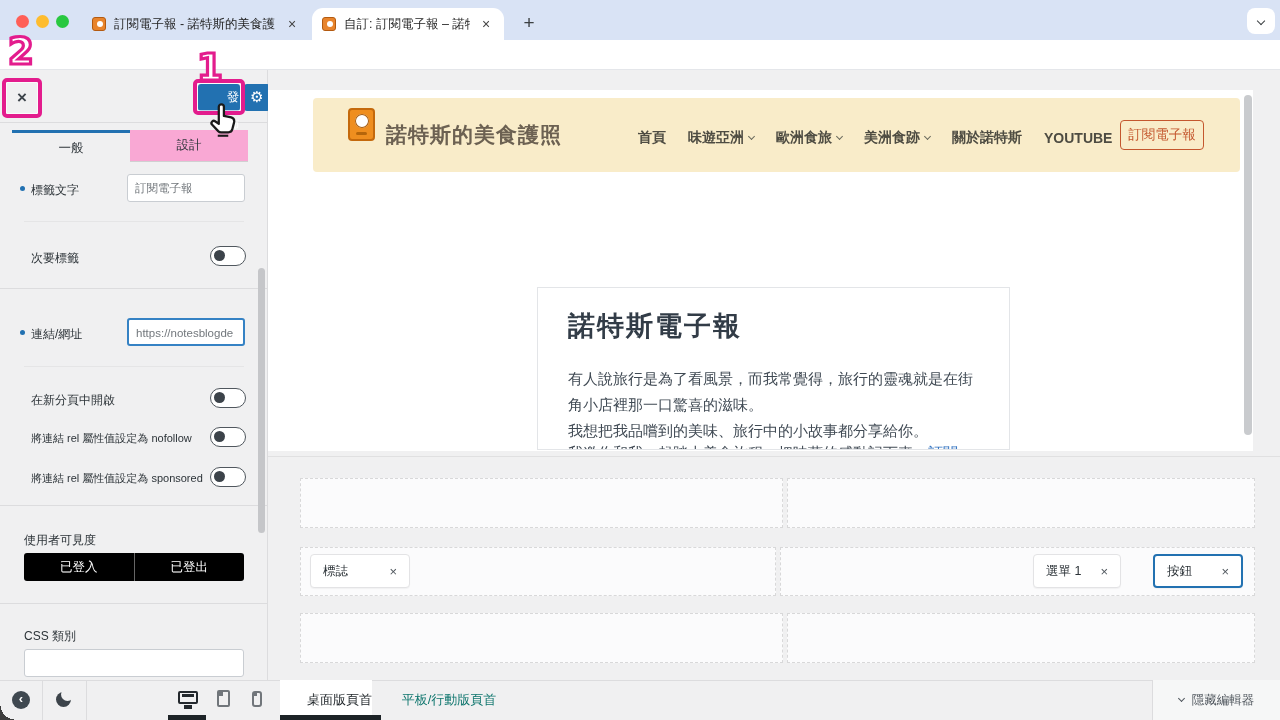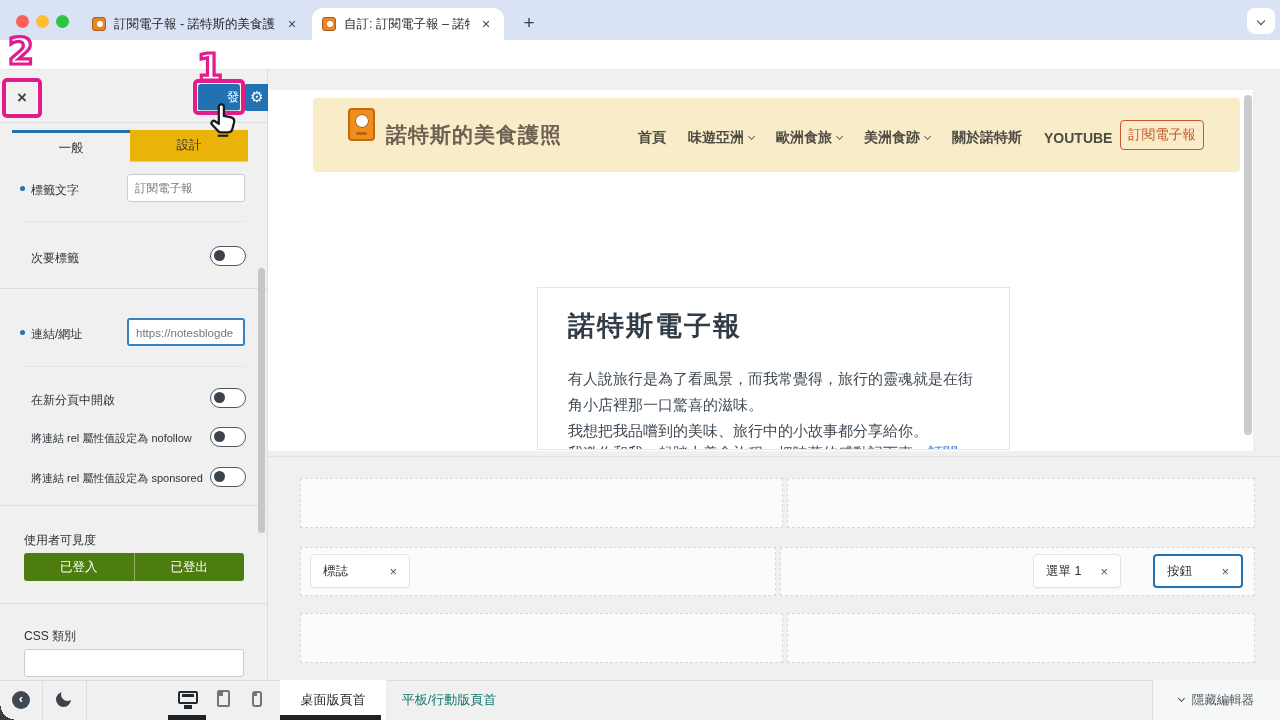--- a/index.html
+++ b/index.html
@@ -32,30 +32,30 @@
   .avatar::after { content:''; position:absolute; left:5px; top:9px; width:4px; height:4px; background:#fff; box-shadow:8px 0 0 #fff; }
   .dots { left:1254px; top:45px; font-size:15px; color:#5f6368; }
 
   
   .sidebar { left:0; top:70px; width:268px; height:610px; background:#f0f0f1; border-right:1px solid #dcdcde; }
   .closebtn { left:8px; top:84px; width:28px; height:28px; font-size:17px; color:#3c434a; text-align:center; line-height:28px; font-weight:bold; }
   .publish { left:198px; top:84px; width:42px; height:27px; background:#2271b1; color:#fff; font-size:12.5px; text-align:center; line-height:27px; border-radius:3px;padding-left:28px; }
   .gearbtn { left:244px; top:84px; width:26px; height:27px; background:#2271b1; color:#fff; border-radius:3px; text-align:center; line-height:27px; font-size:15px; font-family:"DejaVu Sans",sans-serif; }
   .ptab { top:130px; width:118px; height:32px; text-align:center; line-height:30px; font-size:12.5px; color:#2c3338; }
   .ptab.on { left:12px; background:#f0f0f1; border-top:3px solid #2271b1; }
-  .ptab.off { left:130px; background:#eab308; border-bottom:1px solid #d0d0d1; }
+  .ptab.off { left:130px; background:#f9a8d4; border-bottom:1px solid #d0d0d1; }
   .flabel { font-size:12px; color:#2c3338; white-space:nowrap; }
   .fdot { width:5px; height:5px; border-radius:50%; background:#2271b1; }
   .finput { background:#fff; border:1px solid #c9cdd2; border-radius:3px; font-size:11.5px; color:#72777c; padding:0 7px; line-height:26px; height:28px; overflow:hidden; white-space:nowrap; }
   .hr-s { height:1px; background:#e5e5e6; left:24px; width:220px; }
   .hr-f { height:1px; background:#dcdcde; left:0; width:268px; }
   .toggle { width:36px; height:20px; border:1.5px solid #50575e; border-radius:11px; background:#fff; }
   .toggle::after { content:''; position:absolute; left:3px; top:2.7px; width:11px; height:11px; border-radius:50%; background:#3c434a; }
   .seg { left:24px; top:553px; width:220px; height:28px; display:flex; border-radius:3px; overflow:hidden; }
-  .seg > div { flex:1; background:#4d7c0f; color:#fff; font-size:12.5px; text-align:center; line-height:28px; }
+  .seg > div { flex:1; background:#000000; color:#fff; font-size:12.5px; text-align:center; line-height:28px; }
   .seg > div + div { border-left:1px solid rgba(255,255,255,.4); }
   .sb-scroll { left:258px; top:268px; width:7px; height:265px; background:#c5c6c9; border-radius:4px; }
 
   
   .previewbg { left:268px; top:70px; width:1012px; height:610px; background:#f0f0f1; }
   .iframe { left:268px; top:90px; width:985px; height:361px; background:#fff; }
   .siteheader { left:45px; top:8px; width:927px; height:74px; background:#f9ecc9; border-radius:4px; }
   .logo { left:35px; top:10px; width:27px; height:33px; background:#ef8e1f; border:2px solid #c4690c; border-radius:4px; }
   .logo::before { content:''; position:absolute; left:4.5px; top:4px; width:14px; height:14px; background:#fff; border-radius:50%; box-shadow:inset 0 0 0 1px #a85a0a; }
   .logo::after { content:''; position:absolute; left:6px; top:22px; width:11px; height:3px; background:#b5650b; border-radius:2px; }
@@ -85,21 +85,21 @@
   .moon { left:56px; top:692px; width:15px; height:15px; border-radius:50%; background:#3c434a; overflow:visible; }
   .moon::after { content:''; position:absolute; left:5px; top:-4px; width:13px; height:13px; border-radius:50%; background:#f0f0f1; }
   .dev-monitor { left:178px; top:691px; width:20px; height:13px; border:2px solid #23282d; border-radius:2px; }
   .dev-monitor::before { content:''; position:absolute; left:2px; top:1px; width:12px; height:3px; background:#23282d; }
   .dev-monitor::after { content:''; position:absolute; left:4px; top:12px; width:8px; height:4px; background:#23282d; }
   .dev-tablet { left:217px; top:690px; width:13px; height:17px; border:2px solid #71767b; border-radius:2px; }
   .dev-tablet::before { content:''; position:absolute; left:0; top:0; width:4px; height:4px; background:#71767b; }
   .dev-phone { left:252px; top:691px; width:10px; height:16px; border:2px solid #71767b; border-radius:3px; }
   .dev-phone::before { content:''; position:absolute; left:0; top:0; width:3px; height:3px; background:#71767b; }
   .ubar { top:715px; height:5px; background:#1d2327; }
-  .htab-on { left:280px; top:680px; width:106px; height:40px; background:#fff; text-align:center; line-height:40px; font-size:13px; color:#1d2327; }
+  .htab-on { left:280px; top:680px; width:92px; height:40px; background:#fff; text-align:right; line-height:40px; font-size:13px; color:#1d2327; }
   .htab-off { left:385px; top:680px; width:128px; height:40px; text-align:center; line-height:40px; font-size:13px; color:#0f766e; }
   .hideed { left:1152px; top:680px; width:128px; height:40px; background:#f6f7f7; border-left:1px solid #dcdcde; display:flex; align-items:center; justify-content:center; gap:8px; font-size:12.5px; color:#50575e; }
   .hideed .chev { width:5px; height:5px; margin-top:-3px; }
   .cornerwedge { left:0; top:706px; width:14px; height:14px; background:radial-gradient(circle at 100% 0%, transparent 13px, #3c3c3c 13px); }
 
   
   .annonum { font-family:"DejaVu Sans",sans-serif; font-weight:800; font-size:37px; color:#fff; -webkit-text-stroke:3.2px #e31c8d; text-shadow:0 0 2px rgba(80,0,40,.35); z-index:60; }
   .annobox { border:4px solid #e31c8d; border-radius:5px; z-index:55; box-shadow:0 0 0 1px rgba(255,255,255,.7) inset; }
 </style>
 </head>

